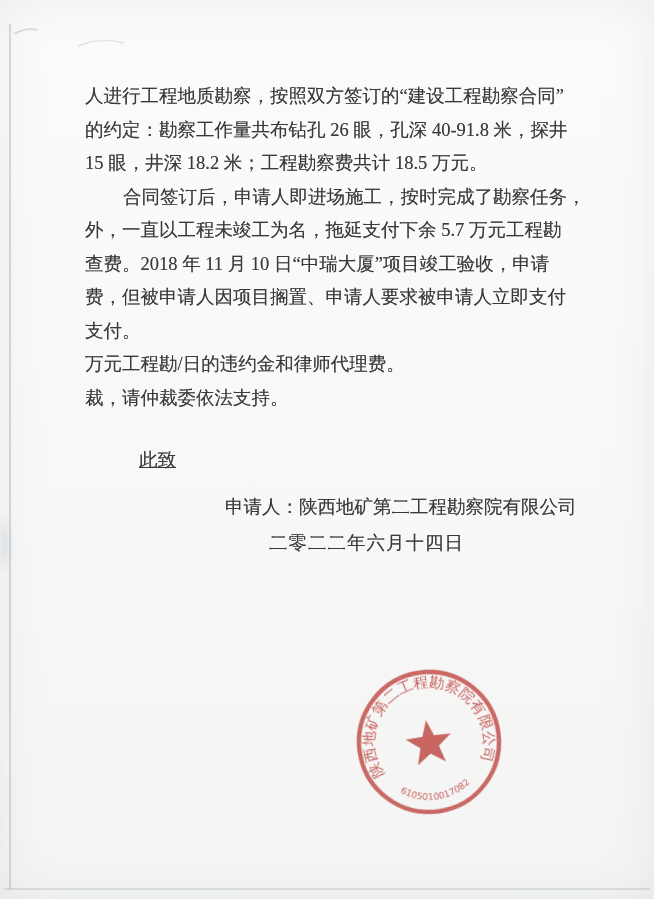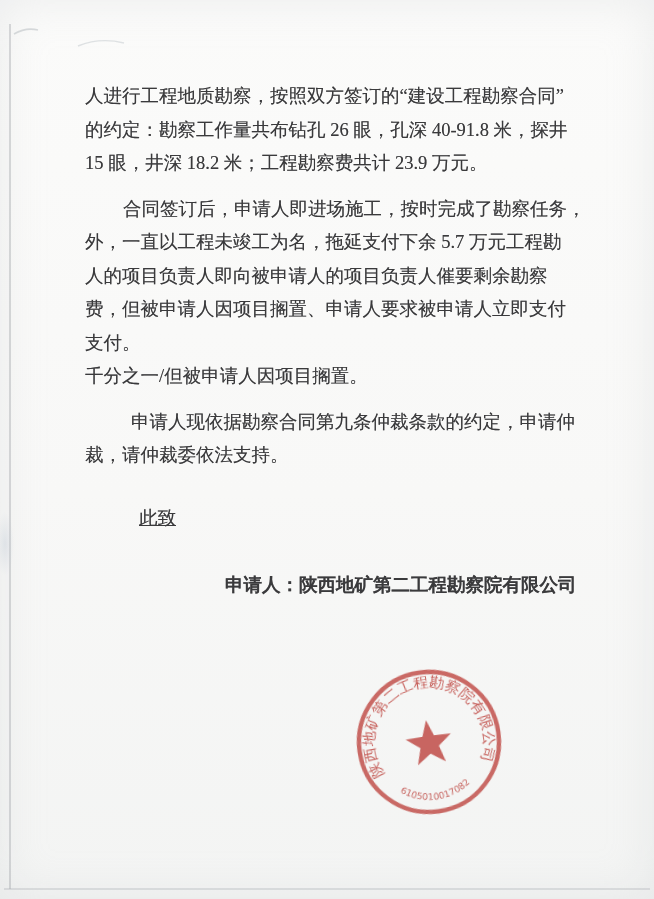--- a/index.html
+++ b/index.html
@@ -28,23 +28,23 @@
   }
   .pencil-marks{position:absolute;left:8px;top:12px;}
   .text-block{
     position:absolute;left:85px;top:80px;width:498px;
     color:#3a3a3c;
     font-size:18.5px;
     text-shadow:0 0 0.6px rgba(58,58,60,0.55);
   }
   .line{line-height:33.5px;height:33.5px;white-space:nowrap;}
   .indent{text-indent:38px;}
-  .para{margin-top:12px;text-align:center;}
+  .para{margin-top:0;}
   .salute{margin-top:29px;text-indent:54px;text-decoration:underline;}
-  .signature{margin-top:34px;padding-left:140px;font-weight:bold;}
+  .signature{margin-top:13px;padding-left:140px;}
   .date{margin-top:3px;padding-left:184px;letter-spacing:1px;}
   .seal{
     position:absolute;left:344px;top:657px;width:170px;height:170px;
     mix-blend-mode:multiply;
     opacity:0.88;
     transform:rotate(-8deg);
     filter:blur(0.25px);
   }
 </style>
 </head>
@@ -57,31 +57,31 @@
   <div class="smudge"></div>
 
   <svg class="pencil-marks" width="150" height="55" viewBox="0 0 150 55">
     <path d="M6,22 q 12,-7 24,-4" fill="none" stroke="#c6cacd" stroke-width="1.6" opacity="0.7"></path>
     <path d="M70,34 q 22,-9 46,-3" fill="none" stroke="#ccd0d3" stroke-width="1.4" opacity="0.6"></path>
   </svg>
 
   <div class="text-block">
       <div class="line">人进行工程地质勘察，按照双方签订的“建设工程勘察合同”</div>
       <div class="line">的约定：勘察工作量共布钻孔 26 眼，孔深 40-91.8 米，探井</div>
-      <div class="line">15 眼，井深 18.2 米；工程勘察费共计 23.9 万元。</div>
+      <div class="line">15 眼，井深 18.2 米；工程勘察费共计 18.5 万元。</div>
       <div class="line indent para">合同签订后，申请人即进场施工，按时完成了勘察任务，</div>
       <div class="line">外，一直以工程未竣工为名，拖延支付下余 5.7 万元工程勘</div>
-      <div class="line">人的项目负责人即向被申请人的项目负责人催要剩余勘察</div>
+      <div class="line">查费。2018 年 11 月 10 日“中瑞大厦”项目竣工验收，申请</div>
       <div class="line">费，但被申请人因项目搁置、申请人要求被申请人立即支付</div>
       <div class="line">支付。</div>
-      <div class="line">千分之一/但被申请人因项目搁置。</div>
-      <div class="line indent para">申请人现依据勘察合同第九条仲裁条款的约定，申请仲</div>
+      <div class="line">万元工程勘/日的违约金和律师代理费。</div>
       <div class="line">裁，请仲裁委依法支持。</div>
       <div class="line salute">此致</div>
       <div class="line signature">申请人：陕西地矿第二工程勘察院有限公司</div>
+      <div class="line date">二零二二年六月十四日</div>
     </div>
 
   <svg class="seal" viewBox="0 0 170 170">
     <defs>
       <path id="arc-top" d="M 36.4 110.8 A 55 55 0 1 1 133.6 110.8" fill="none"></path>
       <path id="arc-bottom" d="M 49.3 130.7 A 58 58 0 0 0 120.7 130.7" fill="none"></path>
     </defs>
     <circle cx="85" cy="85" r="70" fill="none" stroke="#c23b35" stroke-width="4.4" opacity="0.85"></circle>
     <polygon points="85,63 90.8,79.1 107.8,79.6 94.3,90 99.1,106.4 85,96.8 70.9,106.4 75.7,90 62.2,79.6 79.2,79.1" fill="#c23b35" opacity="0.88"></polygon>
     <text font-size="14.5" fill="#c23b35" opacity="0.92" font-family="Liberation Serif, DejaVu Serif, serif">

